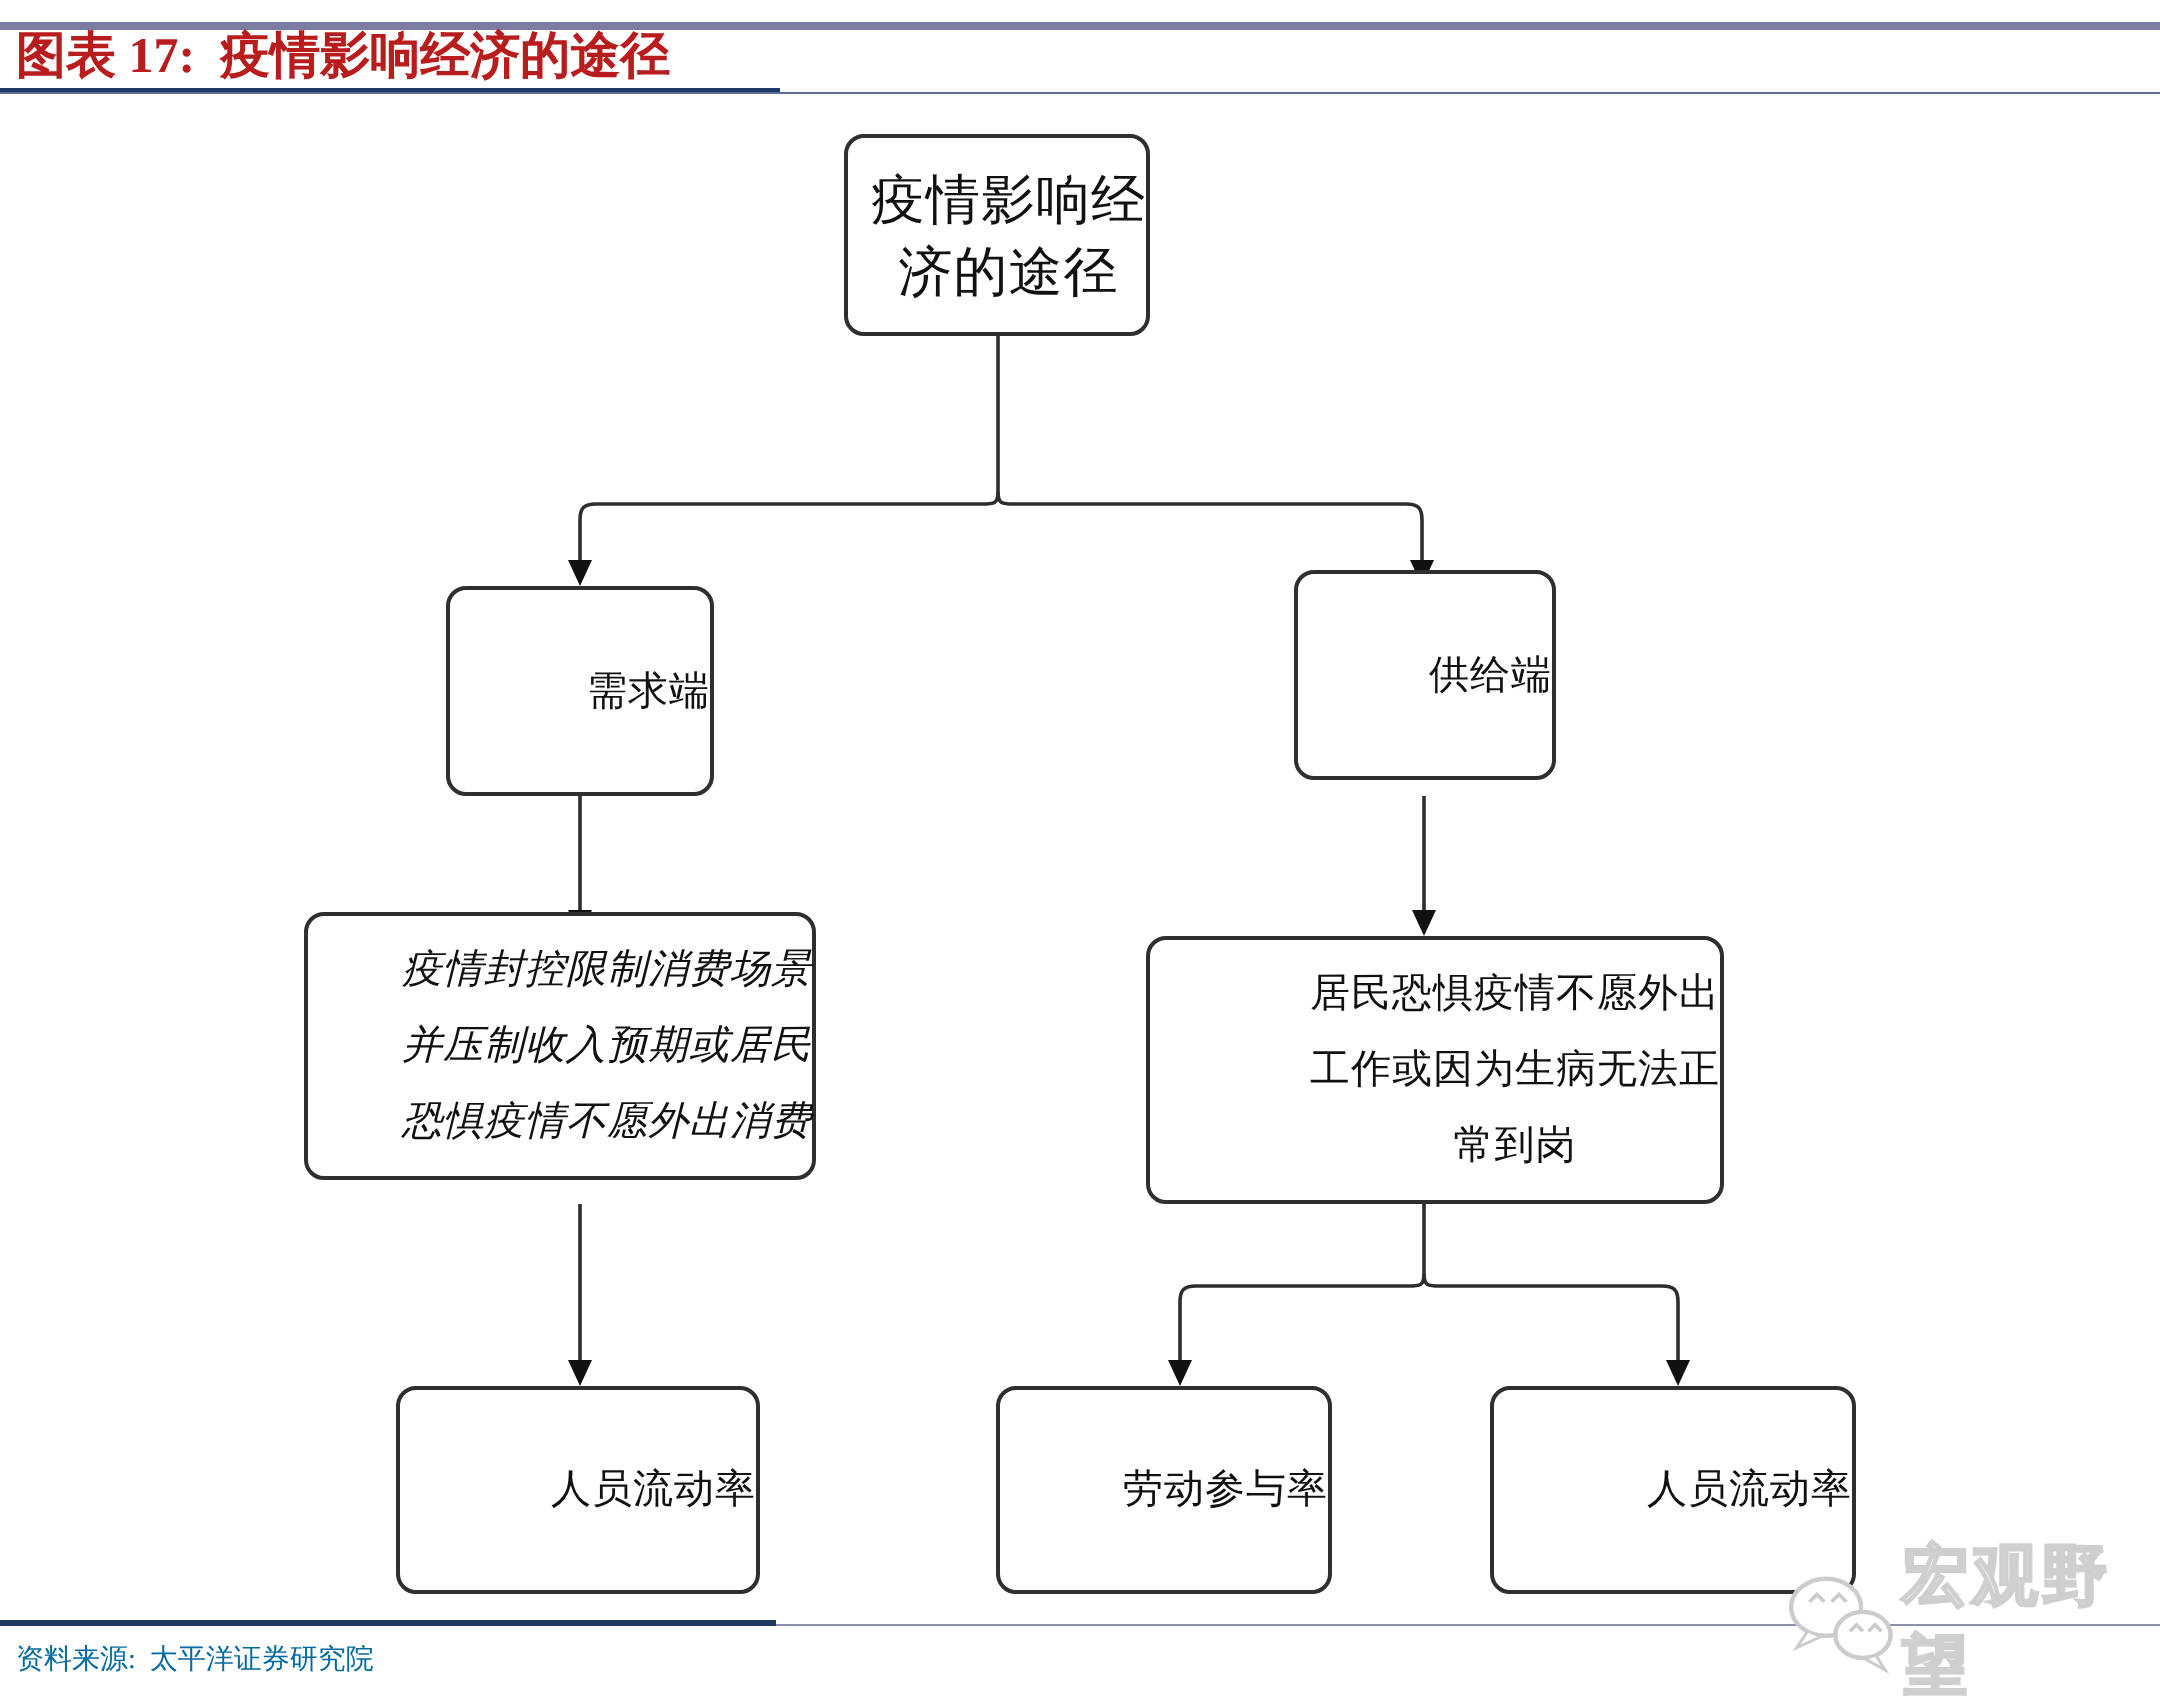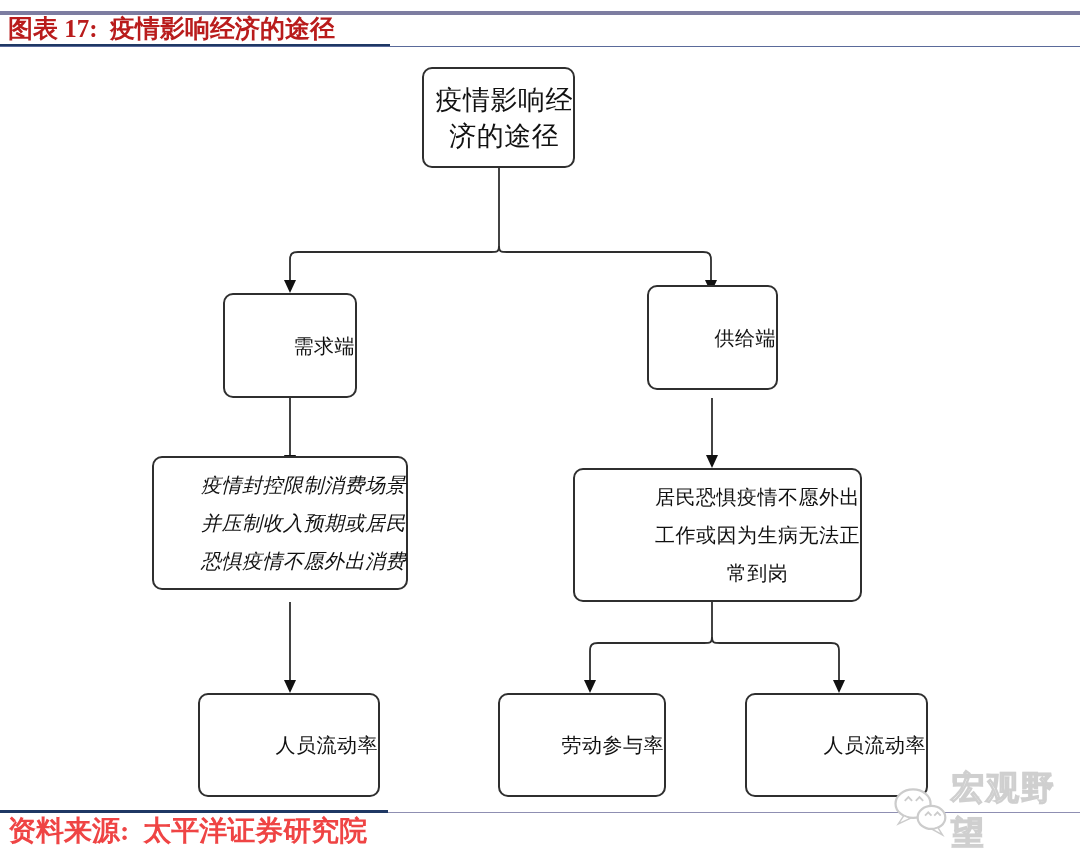--- a/index.html
+++ b/index.html
@@ -34,22 +34,22 @@
     position:absolute;left:0;top:812px;width:1080px;height:1px;
     background:#8f8fb2;z-index:1;
   }
   .footer-rule-thick{
     position:absolute;left:0;top:810px;width:388px;height:3px;
     background:#1f3864;z-index:1;
   }
   .source-text{
     position:absolute;left:8px;top:818px;
     font-family:"Liberation Serif", serif;
-    font-weight:bold;font-size:28px;line-height:26px;
-    color:#ef4444;white-space:pre;
+    font-weight:normal;font-size:14px;line-height:26px;
+    color:#0369a1;white-space:pre;
   }
   
   #connectors{
     position:absolute;left:0;top:0;z-index:1;pointer-events:none;
   }
   .node{
     position:absolute;z-index:2;
     background:#ffffff;
     border:2px solid #2f2f2f;
     border-radius:10px;

